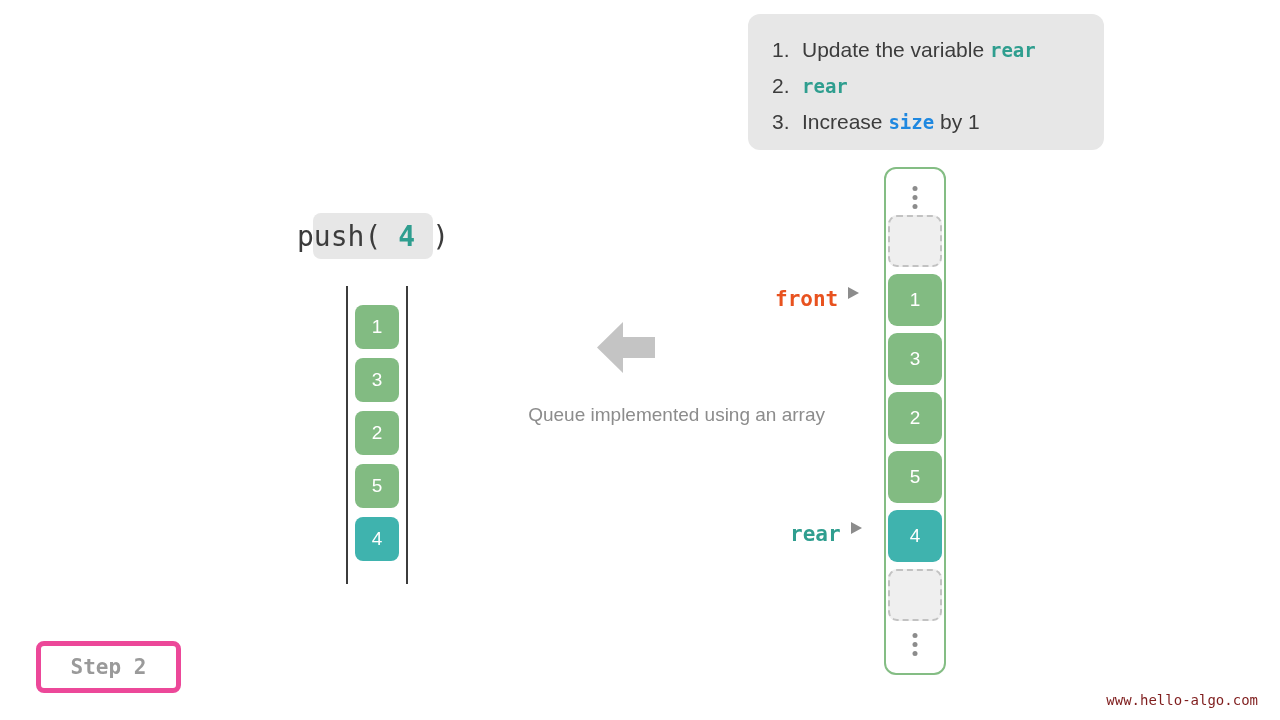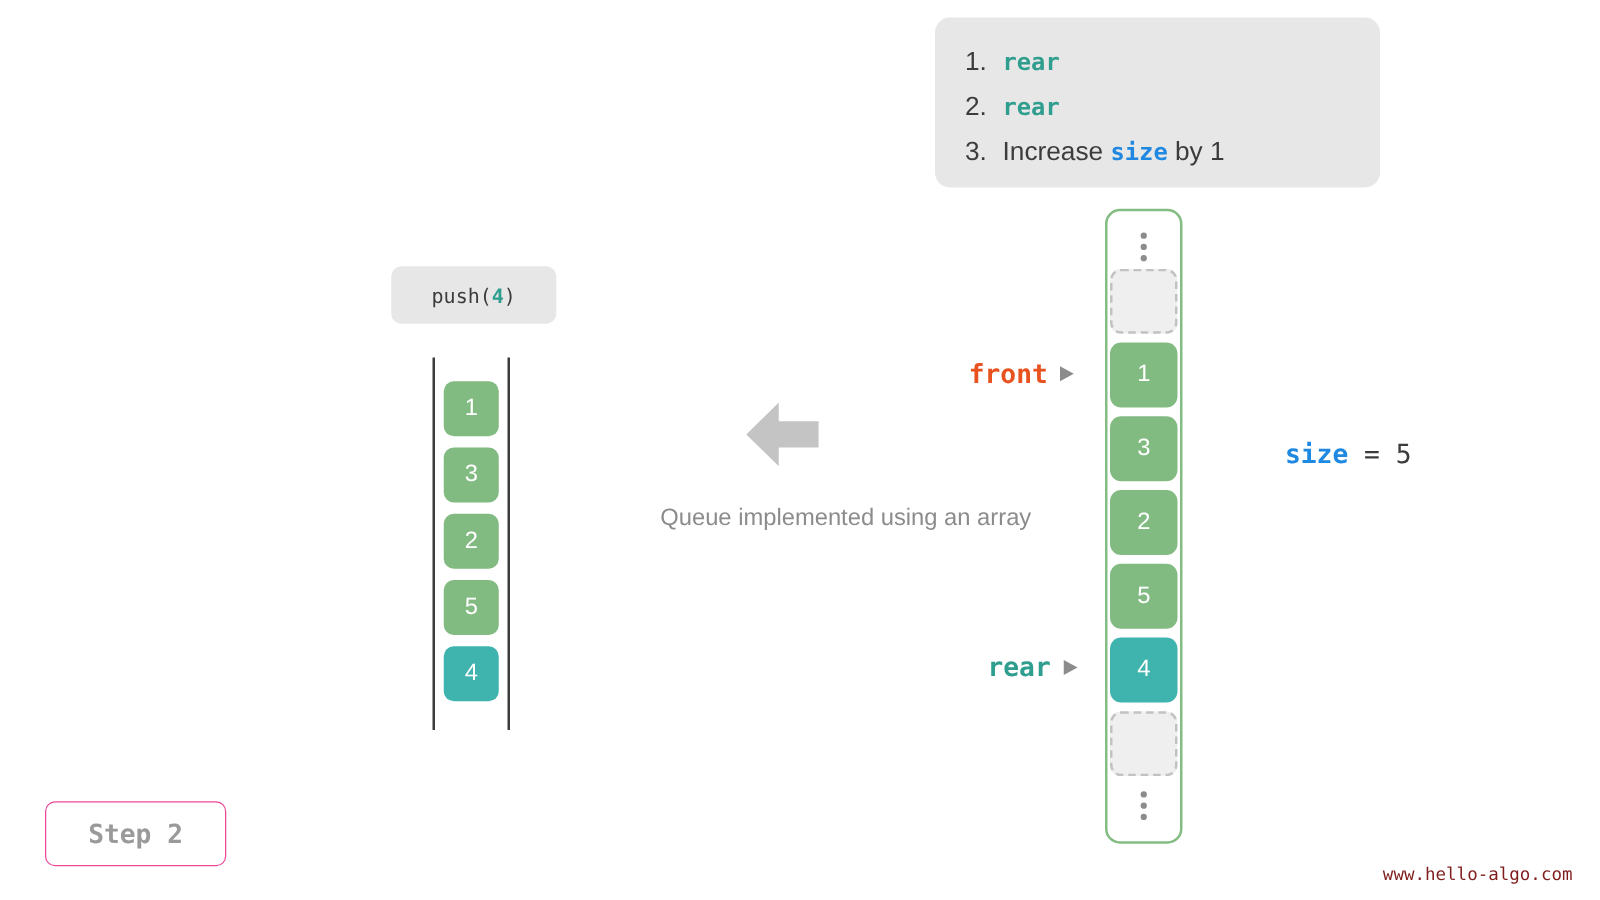--- a/index.html
+++ b/index.html
@@ -54,30 +54,31 @@
     font-weight: bold;
     color: #1f88e0;
     font-size: 19px;
   }
 
   
   #push-label {
     position: absolute;
     left: 313px;
     top: 213px;
-    width: 132px;
+    width: 120px;
     height: 46px;
     background: #e7e7e7;
     border-radius: 8px;
     display: flex;
     align-items: center;
     justify-content: center;
     font-family: "DejaVu Sans Mono", monospace;
-    font-size: 16px;
-    color: #3c3c3c;
+    font-size: 28px;
+    color: #3c3c3c;
+    gap: 17px;
   }
   #push-label .arg { color: #2f9e8f; font-weight: bold; }
 
   
   #left-queue {
     position: absolute;
     left: 346px;
     top: 286px;
     width: 62px;
     height: 298px;
@@ -184,21 +185,20 @@
   .acell.empty {
     background: #efefef;
     border: 2px dashed #c2c2c2;
     box-sizing: border-box;
   }
 
   
   .pointer {
     position: absolute;
     display: flex;
-    align-items: center;
     font-family: "DejaVu Sans Mono", monospace;
     font-size: 21px;
     font-weight: bold;
   }
   #pointer-front { left: 775px; top: 287px; color: #e8521f; }
   #pointer-rear  { left: 790px; top: 522px; color: #2f9e8f; }
   .ptr-arrow {
     margin-left: 10px;
     width: 0; height: 0;
     border-top: 6px solid transparent;
@@ -228,21 +228,21 @@
   #size-expr .var { color: #1f88e0; font-weight: bold; }
 
   
   #step-badge {
     position: absolute;
     left: 36px;
     top: 641px;
     width: 145px;
     height: 52px;
     box-sizing: border-box;
-    border: 1px solid #ec4899;
+    border: 5px solid #ec4899;
     border-radius: 8px;
     display: flex;
     align-items: center;
     justify-content: center;
     font-family: "DejaVu Sans Mono", monospace;
     font-size: 21px;
     font-weight: bold;
     color: #9a9a9a;
   }
 
@@ -255,20 +255,21 @@
     font-size: 14px;
     color: #7f1d1d;
   }
 </style>
 </head>
 <body>
 
 <div id="instruction-box">
   <div class="instr-row">
     <span class="instr-num">1.</span>
+    <span class="instr-text">Update the variable </span>
     <span class="mono-teal">rear</span>
     <span class="instr-text"></span>
   </div>
   <div class="instr-row">
     <span class="instr-num">2.</span>
     <span class="mono-teal">rear</span>
     <span class="instr-text"></span>
   </div>
   <div class="instr-row">
     <span class="instr-num">3.</span>
@@ -335,18 +336,17 @@
 <div class="pointer" id="pointer-front">
   <span>front</span>
   <span class="ptr-arrow"></span>
 </div>
 <div class="pointer" id="pointer-rear">
   <span>rear</span>
   <span class="ptr-arrow"></span>
 </div>
 
 <div id="size-info">
-  <div id="size-expr"><span class="var">size</span><span> = </span><span>5</span></div>
 </div>
 
 <div id="step-badge">Step 2</div>
 
 <div id="watermark">www.hello-algo.com</div>
 
 </body></html>

